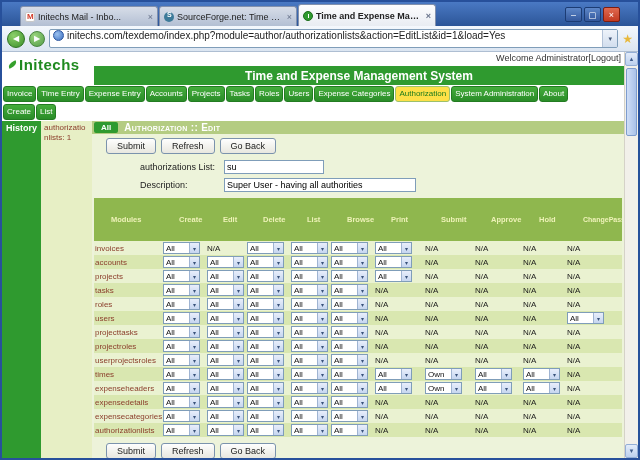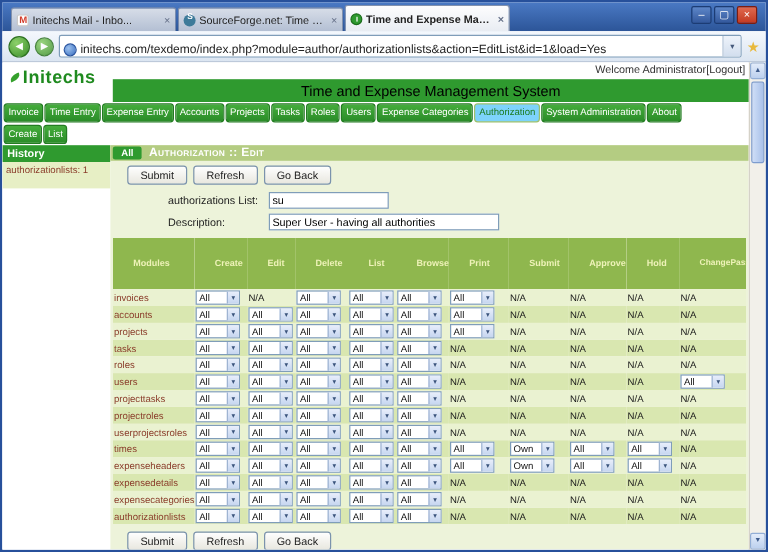--- a/index.html
+++ b/index.html
@@ -1,66 +1,66 @@
 <!DOCTYPE html>
 <html style="--brand-green: #2f9a2f; --section-bar: #b4cc82; --table-header-bg: #8fb74e; --table-header-text: #eef2b8; --row-light: #eaf2d1; --row-dark: #d9e7b0; --module-text: #8a3c2a; --titlebar-blue: #33609f; --close-red: #d6492f;"><head>
 <meta charset="utf-8">
 <style>
   *{box-sizing:border-box;margin:0;padding:0}
   html,body{width:640px;height:460px;overflow:hidden;font-family:"Liberation Sans",sans-serif;background:#9a9a9a}
   .window{width:640px;height:460px;border:2px solid #27509b;background:#fff;display:flex;flex-direction:column}
 
   
-  .titlebar{height:24px;background:linear-gradient(#4a79c4,#2c5598);display:flex;align-items:center;padding:0 7px;flex:none}
+  .titlebar{height:24px;background:linear-gradient(#4a79c4,#2c5598);display:flex;align-items:flex-end;padding:0 18px;flex:none}
   .tabs{display:flex;align-items:flex-end;height:100%;flex:1;min-width:0}
   .tab{width:138px;height:20px;margin-right:1px;background:linear-gradient(#d7dde8,#b3bfd3);border:1px solid #8291ad;border-bottom:none;border-radius:3px 3px 0 0;display:flex;align-items:center;gap:3px;padding:0 4px;font-size:9px;color:#222;overflow:hidden;white-space:nowrap}
   .tab.active{background:linear-gradient(#fdfdfe,#e8ecf2);height:22px;font-weight:bold}
   .tab-label{flex:1;overflow:hidden;text-overflow:ellipsis}
   .tab-close{color:#67728a;font-size:9px;flex:none}
   .tab-icon{width:10px;height:10px;flex:none;border-radius:2px;position:relative;display:inline-block}
   .mail-icon{background:#fff;border:1px solid #c9c9c9}
   .mail-icon::after{content:"M";position:absolute;left:1px;top:-1px;font-size:8px;font-weight:bold;color:#d23c2a}
   .sourceforge-icon{background:#3d7a99;border-radius:50%}
   .sourceforge-icon::after{content:"S";position:absolute;left:3px;top:-1px;font-size:7px;font-weight:bold;color:#fff}
   .clock-icon{background:#2f9a2f;border-radius:50%;border:1px solid #1c6e1c}
   .clock-icon::after{content:"";position:absolute;left:4px;top:2px;width:1px;height:4px;background:#fff}
   .win-controls{display:flex;gap:2px;align-items:center;padding-bottom:4px}
   .wc{width:17px;height:15px;border-radius:2px;font-size:9px;color:#fff;display:flex;align-items:center;justify-content:center;border:1px solid #1c3c74;background:linear-gradient(#5d86c8,#33589c)}
   .wc.close{background:linear-gradient(#e06a50,#c33a22);border-color:#7e1d10}
 
   .toolbar{height:26px;background:linear-gradient(#f4f8fd,#dbe5f1);border-bottom:1px solid #aebed2;display:flex;align-items:center;gap:4px;padding:0 5px;flex:none}
   .nav-btn{width:18px;height:18px;border-radius:50%;background:radial-gradient(circle at 35% 30%,#8cd06a,#3c8f2a);border:1px solid #2d7220;color:#fff;font-size:8px;display:flex;align-items:center;justify-content:center;flex:none}
   .nav-btn.fwd{width:16px;height:16px;opacity:.85}
-  .urlbar{flex:1;height:19px;background:#fff;border:1px solid #7f9db9;border-radius:2px;display:flex;align-items:flex-end;gap:3px;padding-left:3px;min-width:0}
+  .urlbar{flex:1;height:19px;background:#fff;border:1px solid #7f9db9;border-radius:2px;display:flex;align-items:flex-start;gap:3px;padding-left:3px;min-width:0}
   .globe{width:11px;height:11px;border-radius:50%;background:radial-gradient(circle at 35% 35%,#9cc1ef,#3a6fc0);border:1px solid #2c56a0;flex:none}
   .url-text{flex:1;font-size:10px;color:#222;white-space:nowrap;overflow:hidden}
   .url-drop{width:15px;height:100%;background:linear-gradient(#eef3fa,#d2deee);border-left:1px solid #b4c3d8;color:#44587a;font-size:7px;display:flex;align-items:center;justify-content:center;flex:none}
   .star{color:#e8b93c;font-size:12px;flex:none}
 
   .viewport{flex:1;display:flex;min-height:0}
   .page{flex:1;min-width:0;background:#fff;display:flex;flex-direction:column;overflow:hidden}
   .scrollbar{width:14px;background:#f2f0ea;border-left:1px solid #d5d2c8;display:flex;flex-direction:column;flex:none}
   .sb-btn{height:14px;background:linear-gradient(#e3ecfa,#bcd0ee);border:1px solid #93aed6;border-radius:2px;font-size:6px;color:#3f5c8c;display:flex;align-items:center;justify-content:center}
   .sb-track{flex:1;position:relative}
   .sb-thumb{position:absolute;left:1px;right:1px;top:2px;height:68px;background:linear-gradient(90deg,#cfdef7,#a9c1e9);border:1px solid #7d9cce;border-radius:2px}
 
   
   .app-header{position:relative;height:33px;background:#fff;flex:none}
   .logo{position:absolute;left:6px;top:4px;font-size:15px;font-weight:bold;color:#1f8a1f;letter-spacing:.5px;display:flex;align-items:center;gap:2px}
   .leaf{width:9px;height:5px;background:#35a02c;border-radius:80% 0 80% 0;transform:rotate(-25deg);display:inline-block}
   .welcome{position:absolute;right:3px;top:1px;font-size:9px;color:#333}
   .logout{color:#333;text-decoration:none}
-  .title-band{position:absolute;left:92px;right:0;bottom:0;height:19px;background:var(--brand-green,#2f9a2f);color:#000000;font-weight:normal;font-size:12px;display:flex;align-items:center;justify-content:center}
+  .title-band{position:absolute;left:92px;right:0;bottom:0;height:19px;background:var(--brand-green,#2f9a2f);color:#ffffff;font-weight:bold;font-size:12px;display:flex;align-items:center;justify-content:center}
 
   .menu-bar,.actions-bar{display:flex;gap:1px;padding:1px;background:#fff;flex:none;white-space:nowrap;overflow:hidden}
   .menu-item{background:linear-gradient(#45ad3c,#2a8c28);border:1px solid #237c22;border-radius:3px;color:#fff;font-size:8px;font-weight:normal;padding:2px 3px;line-height:10px}
-  .menu-item.active{background:#7dd3fc;color:#1c7a1c;border-color:#9cc06c}
+  .menu-item.active{background:#fde047;color:#1c7a1c;border-color:#9cc06c}
 
   .body-area{flex:1;display:flex;min-height:0}
-  .sidebar{width:90px;flex:none;background:#fff;display:flex;flex-direction:column}
+  .sidebar{width:90px;flex:none;background:#fff;display:flex;flex-direction:row}
   .sidebar-title{background:var(--brand-green,#2f9a2f);color:#fff;font-size:9px;font-weight:bold;padding:2px 4px}
   .sidebar-entry{background:#e7efc5;color:var(--module-text,#8a3c2a);font-size:8px;padding:2px 3px 10px;line-height:10px;word-break:break-all}
   .main{flex:1;background:#edf3da;min-width:0;display:flex;flex-direction:column}
   .section-header{height:13px;background:var(--section-bar,#b4cc82);display:flex;align-items:center;flex:none}
   .badge{background:var(--brand-green,#2f9a2f);color:#fff;font-size:8px;font-weight:bold;padding:1px 7px;border-radius:2px;margin-left:2px}
   .section-title{color:#fff;font-size:10px;font-weight:bold;font-variant:small-caps;margin-left:6px;letter-spacing:.3px}
   .btn-row{padding:4px 0 4px 14px;display:flex;gap:5px;flex:none}
   .xp-btn{font-family:"Liberation Sans",sans-serif;font-size:9px;padding:2px 10px;background:linear-gradient(#fefefe,#e8e7df);border:1px solid #7b93ad;border-radius:3px;color:#222}
   .form-row{display:flex;align-items:center;margin:2px 0 2px 48px}
   .f-label{width:84px;font-size:9px;color:#222;flex:none;line-height:10px}

